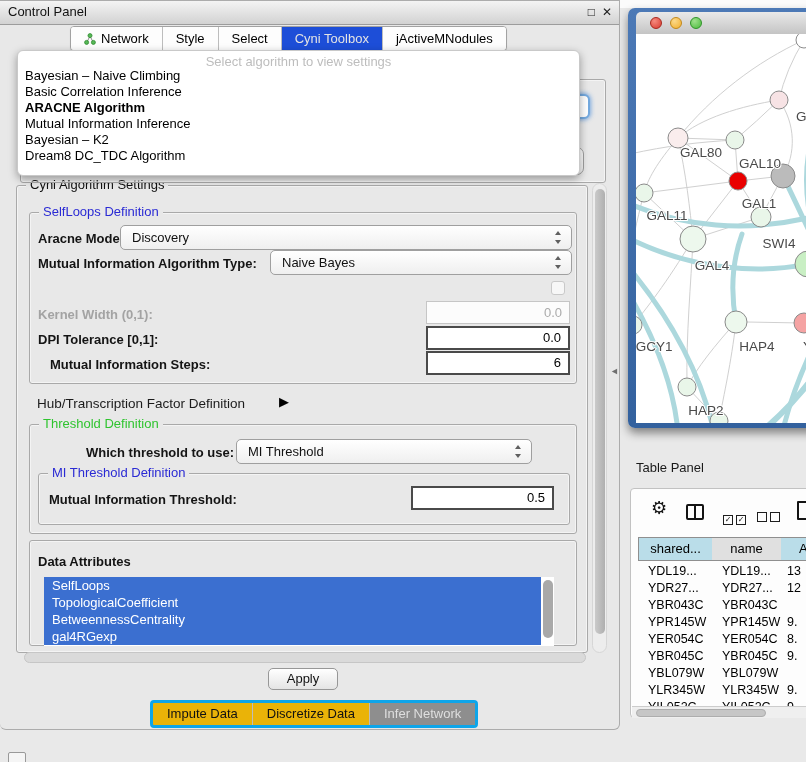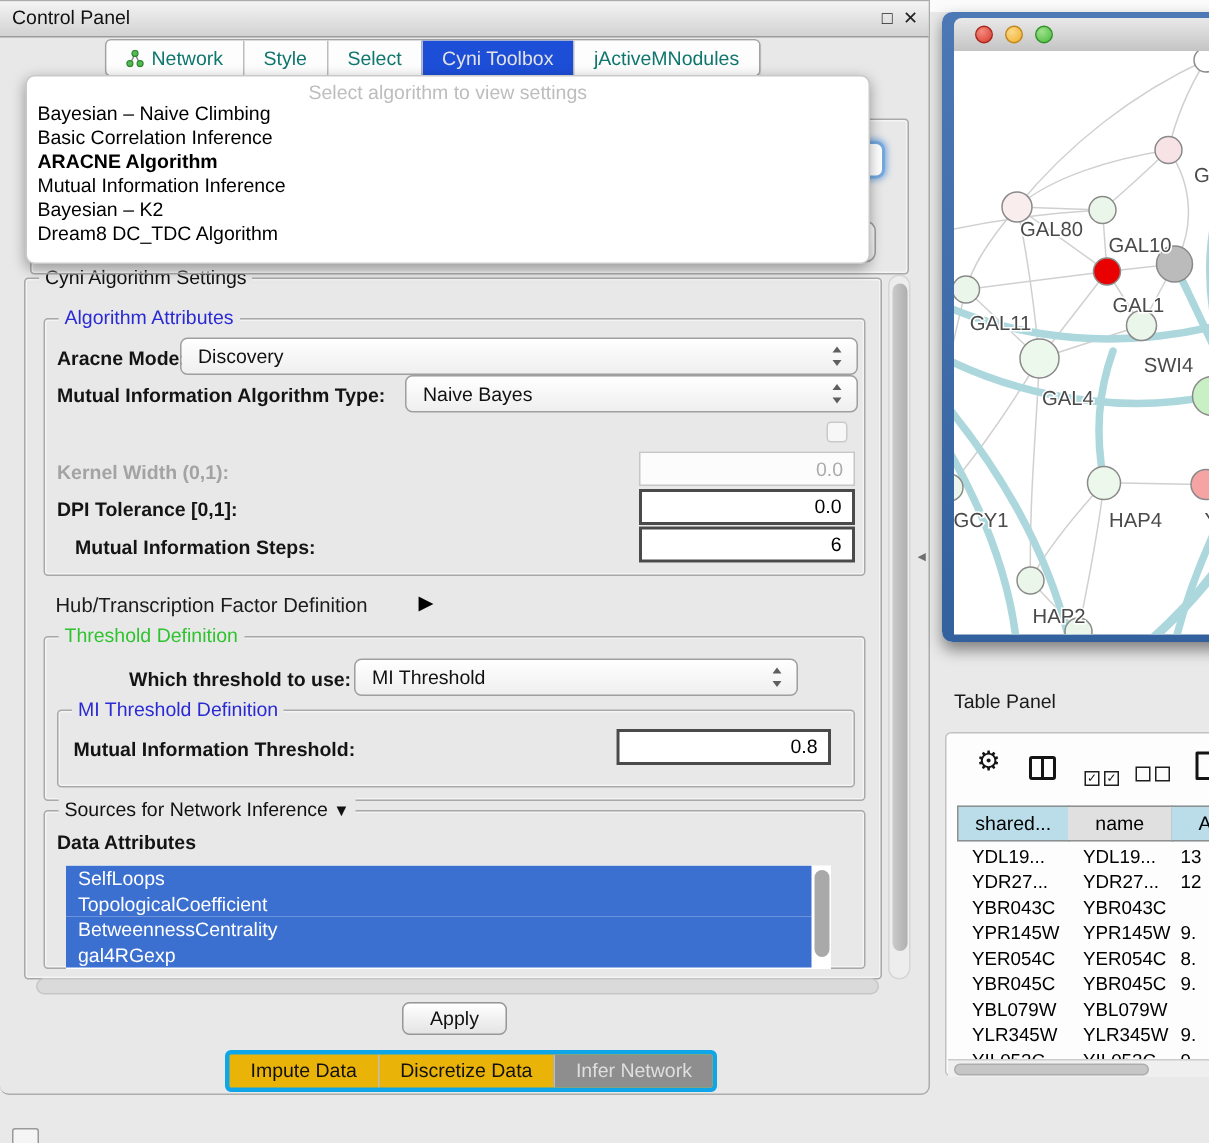--- a/index.html
+++ b/index.html
@@ -9,21 +9,21 @@
   
   .cp{position:absolute;left:0;top:8;width:620px;height:730px;background:#E8E8E8;
       border:1px solid #ACACAC;border-left:none;border-radius:0 0 6px 6px;box-sizing:border-box;}
   .cp-titlebar{position:absolute;left:0;top:0;width:100%;height:23px;
       background:linear-gradient(#F4F4F4,#D2D2D2);border-bottom:1px solid #9C9C9C;}
   .cp-title{position:absolute;left:8px;top:3px;font-size:13px;color:#111;}
   .winbtn{position:absolute;top:4px;font-size:12px;color:#222;font-weight:bold;cursor:default;}
   
   .tabbar{position:absolute;left:70px;top:25px;display:flex;border:1px solid #A2A2A2;
       border-radius:4px;overflow:hidden;background:#FDFDFD;box-shadow:0 1px 1px rgba(0,0,0,.12);}
-  .tab{display:flex;align-items:center;gap:5px;padding:0 13px;height:23px;font-size:13px;color:#0f766e;
+  .tab{display:flex;align-items:center;gap:5px;padding:0 13px;height:23px;font-size:13px;color:#000000;
       border-left:1px solid #BDBDBD;background:#FDFDFD;white-space:nowrap;}
   .tab:first-child{border-left:none;}
   .tab.sel{background:#1d4ed8;color:#E3E3E3;align-items:center;}
   
   .g{position:absolute;border:1px solid #A9A9A9;border-radius:3px;box-sizing:border-box;
      box-shadow:inset 0 0 0 1px rgba(255,255,255,.5);}
   .g>.legend{position:absolute;top:-9px;left:9px;background:#E8E8E8;padding:0 4px;font-size:13px;color:#111;}
   .legend.blue{color:#2A2AD4;} .legend.green{color:#2FC42F;}
   .lbl{position:absolute;font-size:13px;font-weight:bold;color:#141414;white-space:nowrap;}
   .plain{font-weight:normal;color:#1B1B1B;}
@@ -134,21 +134,21 @@
     <div class="mi" style="top:49px;font-weight:bold;">ARACNE Algorithm</div>
     <div class="mi" style="top:65px;">Mutual Information Inference</div>
     <div class="mi" style="top:81px;">Bayesian – K2</div>
     <div class="mi" style="top:97px;">Dream8 DC_TDC Algorithm</div>
   </div>
 
   <div class="g" style="left:16px;top:184px;width:572px;height:468px;">
     <span class="legend">Cyni Algorithm Settings</span>
 
     <div class="g" style="left:12px;top:26px;width:548px;height:172px;background:#E8E8E8;">
-      <span class="legend blue">Algorithm Attributes</span>
+      <span class="legend blue">SelfLoops Definition</span>
 
       <span class="lbl" style="left:8px;top:18px;">Aracne Mode:</span>
       <div class="cmb" style="left:90px;top:12px;width:452px;height:25px;">
         <span>Discovery</span>
         <span class="spin"></span>
       </div>
 
       <span class="lbl" style="left:8px;top:43px;">Mutual Information Algorithm Type:</span>
       <div class="cmb" style="left:240px;top:37px;width:302px;height:25px;">
         <span>Naive Bayes</span>
@@ -183,30 +183,26 @@
       <span class="lbl" style="left:56px;top:20px;">Which threshold to use:</span>
       <div class="cmb" style="left:206px;top:14px;width:296px;height:25px;">
         <span>MI Threshold</span>
         <span class="spin"></span>
       </div>
 
       <div class="g" style="left:8px;top:48px;width:532px;height:52px;">
         <span class="legend blue" style="background:#E8E8E8;">MI Threshold Definition</span>
         <span class="lbl" style="left:10px;top:18px;">Mutual Information Threshold:</span>
         <div class="fld" style="left:372px;top:12px;width:143px;height:24px;">
-          <span>0.8</span>
+          <span>0.5</span>
         </div>
       </div>
     </div>
 
     <div class="g" style="left:12px;top:354px;width:548px;height:106px;">
-      <span class="legend">
-        <span>Sources for Network Inference</span>
-        <span style="font-size:11px;">▼</span>
-      </span>
       <span class="lbl" style="left:8px;top:13px;">Data Attributes</span>
     </div>
   </div>
 
   <div class="attr-list">
     <div class="attr-item">SelfLoops</div>
     <div class="attr-item">TopologicalCoefficient</div>
     <div class="attr-item">BetweennessCentrality</div>
     <div class="attr-item">gal4RGexp</div>
     <div class="vthumb" style="right:1px;top:3px;width:10px;height:58px;background:#A9A9A9;"></div>

